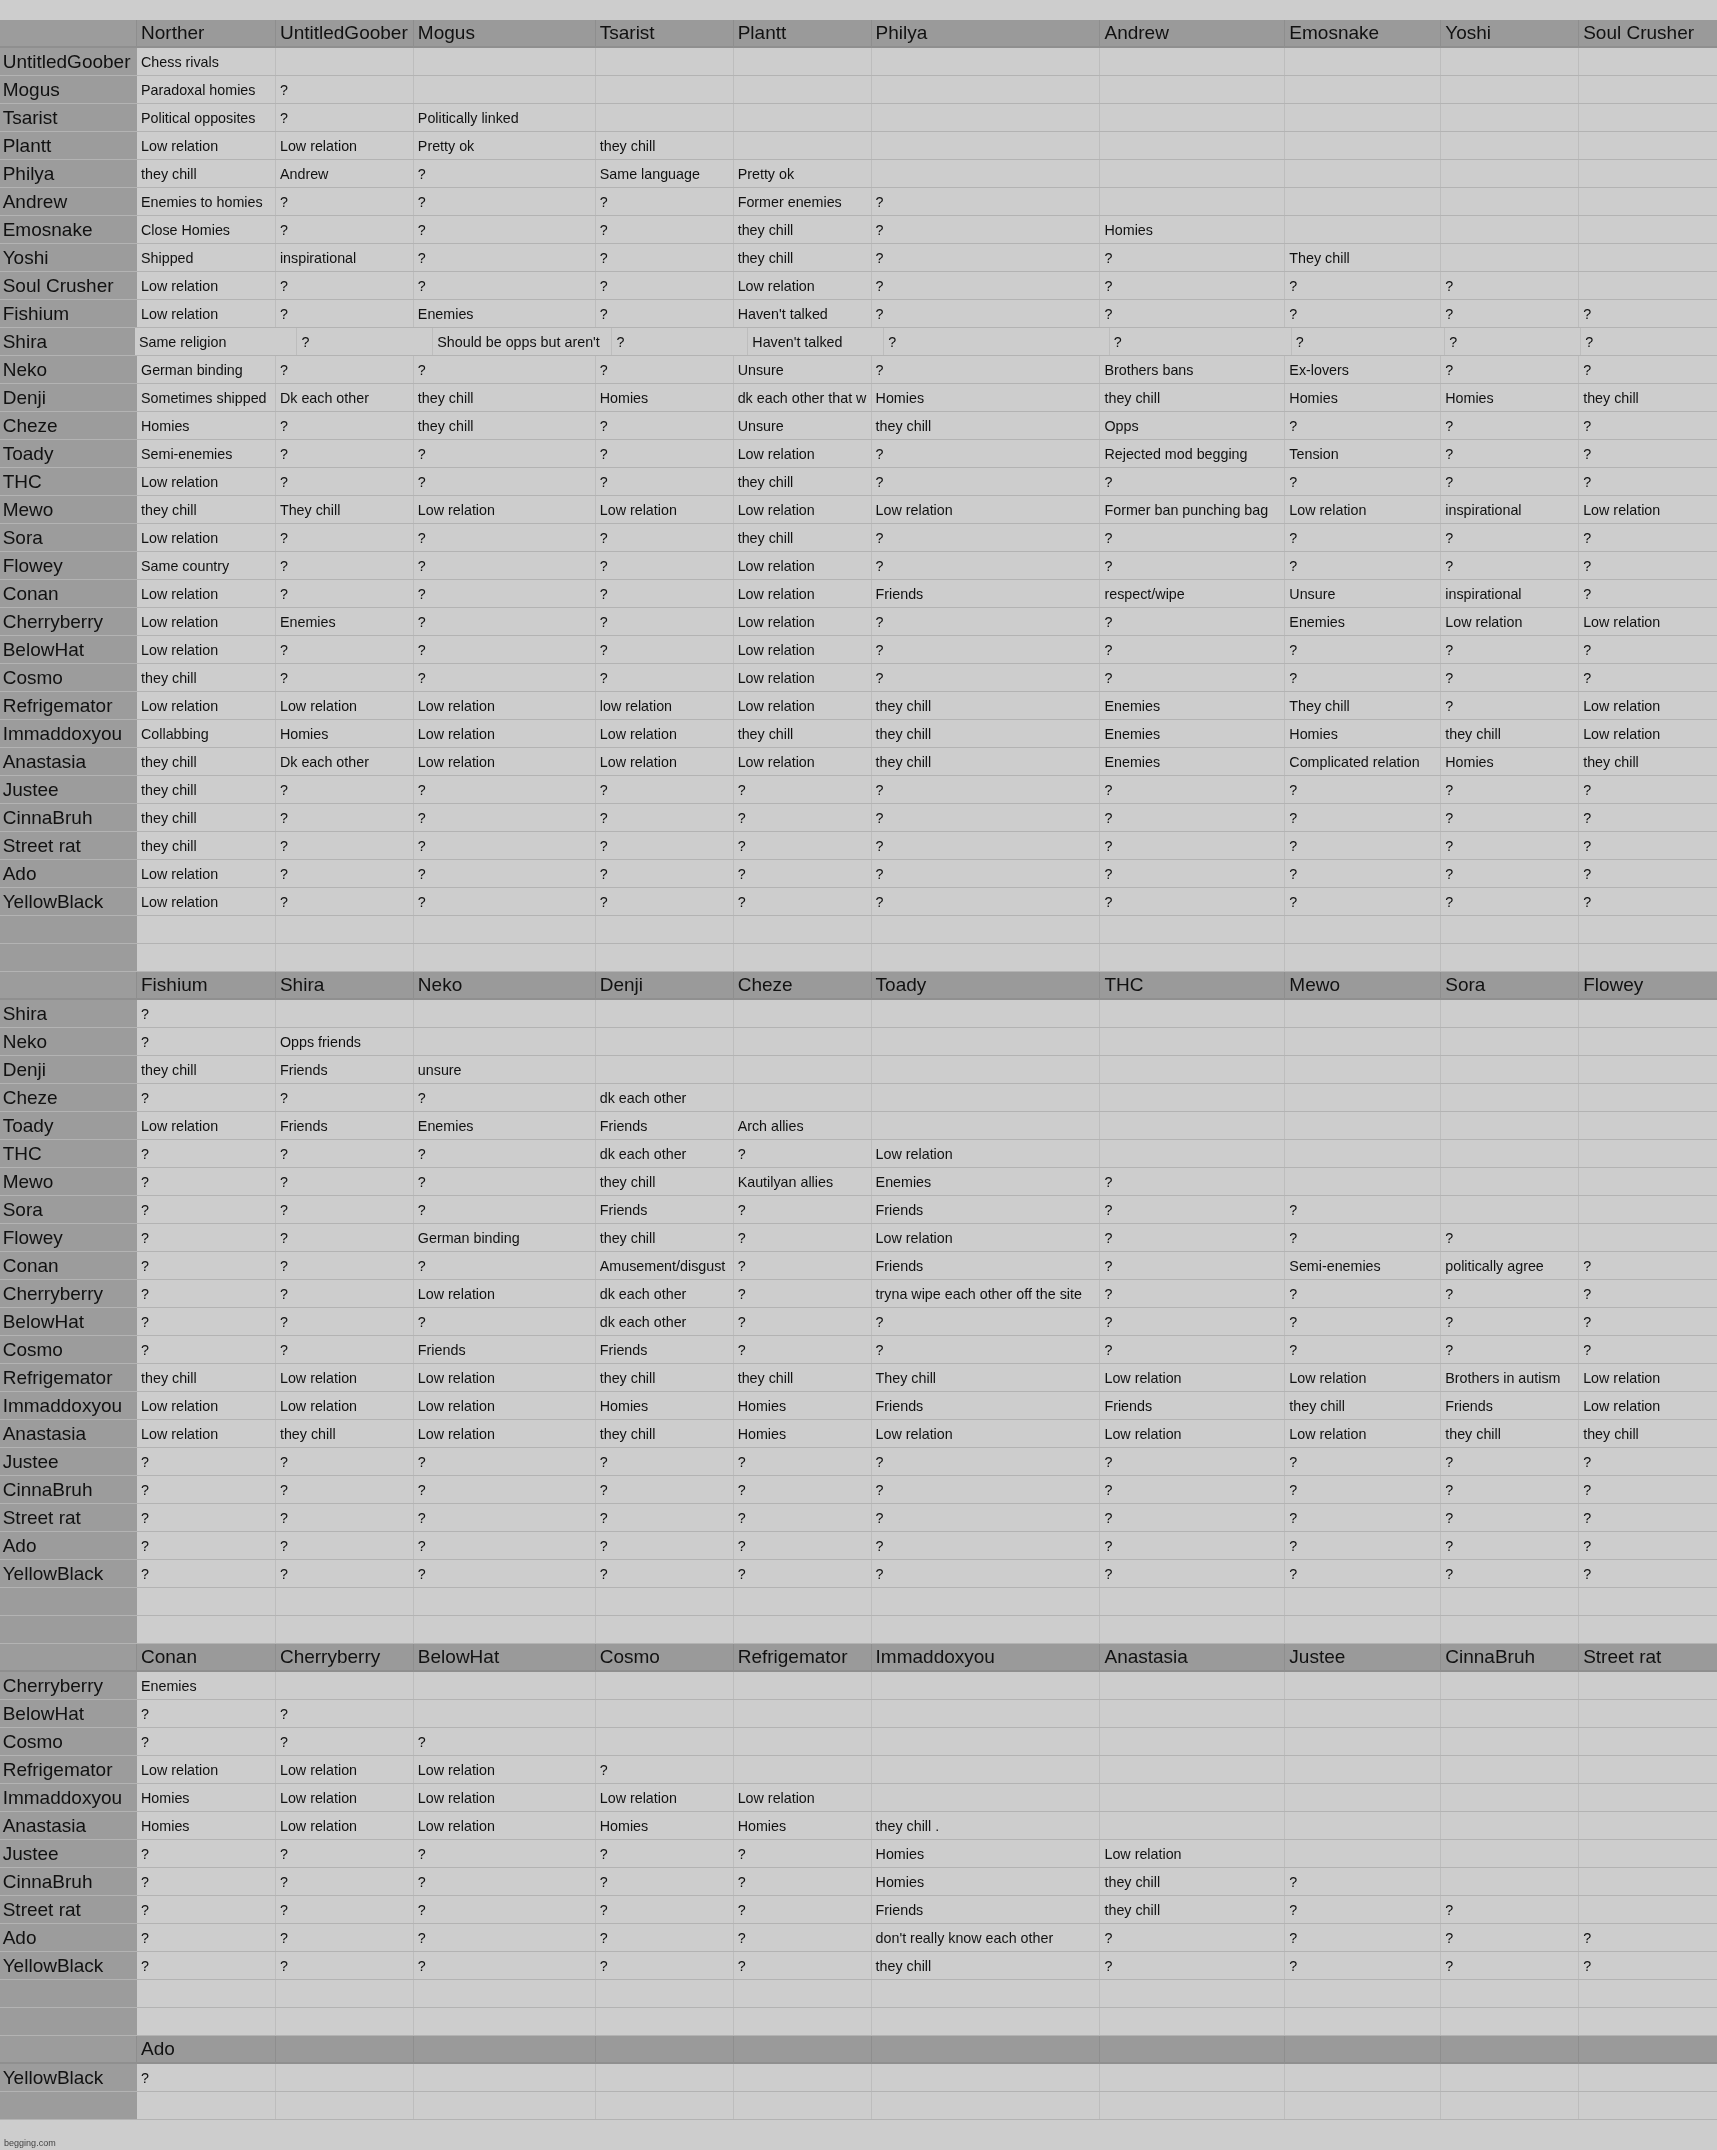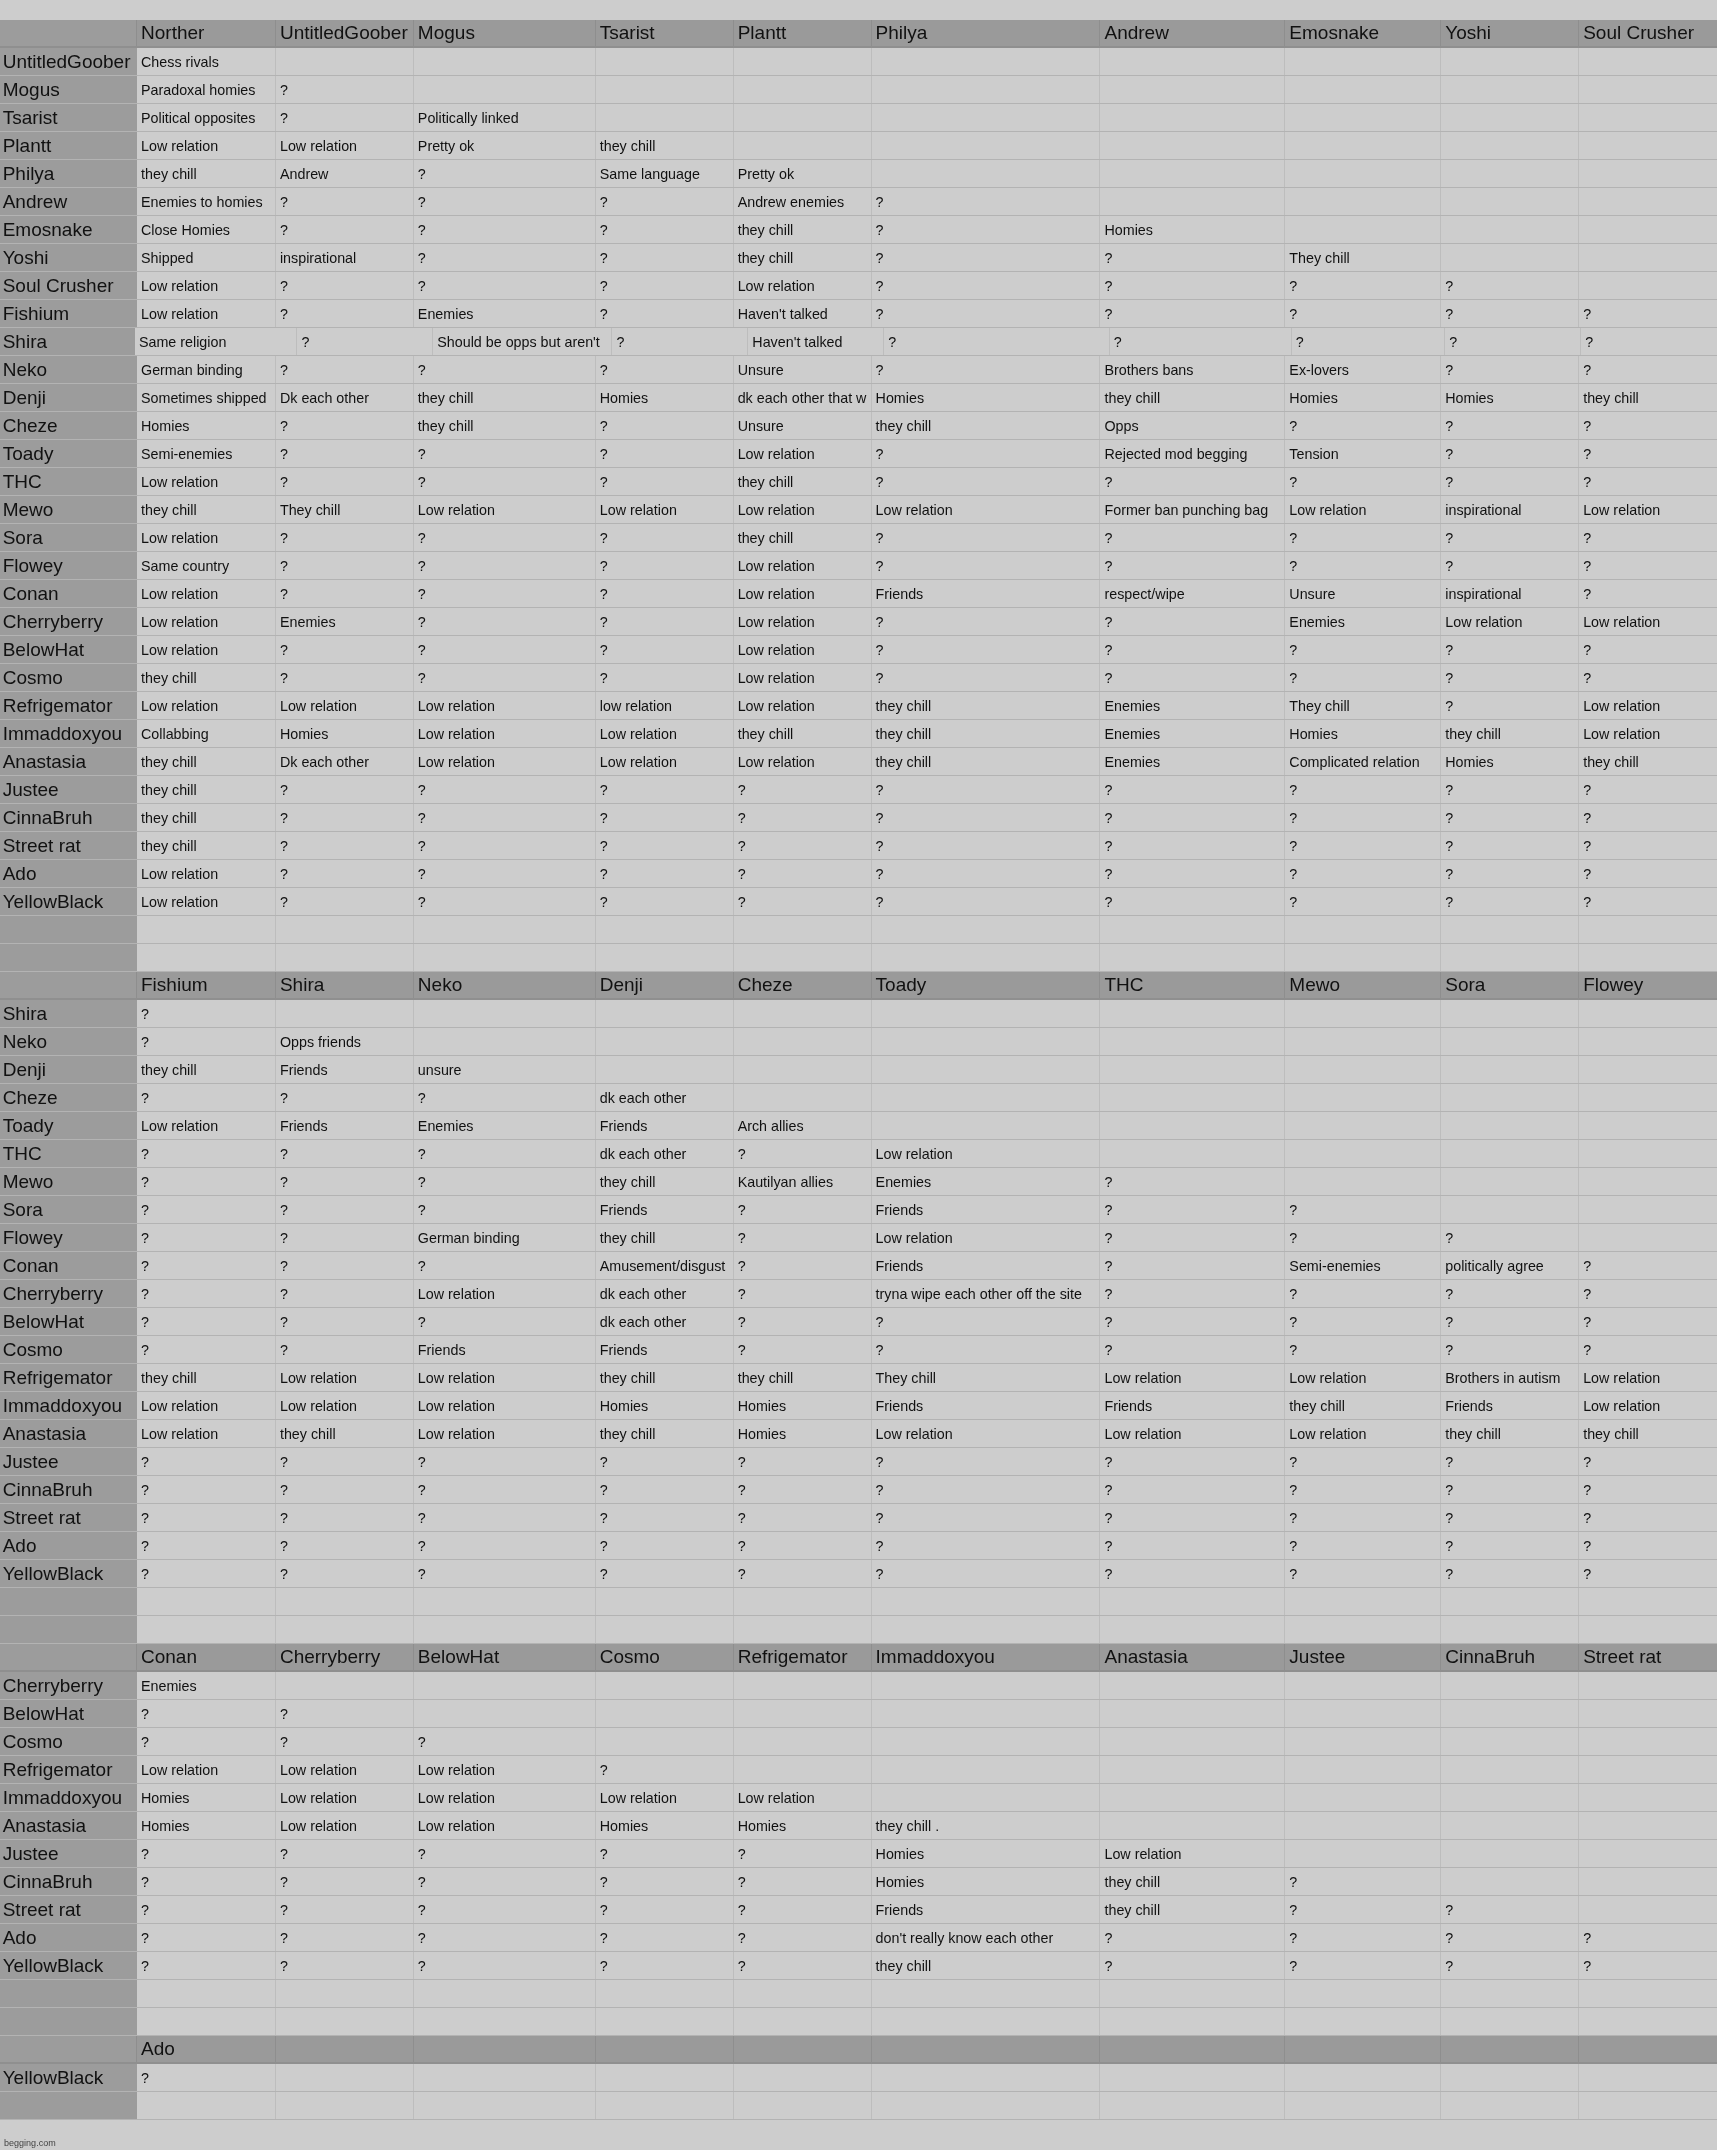--- a/index.html
+++ b/index.html
@@ -117,21 +117,21 @@
       <div class="cell data" style="width: 156px;"></div>
       <div class="cell data" style="width: 138px;"></div>
       <div class="cell data" style="width: 139px;"></div>
     </div>
     <div class="row">
       <div class="cell label" style="width: 137px;">Andrew</div>
       <div class="cell data" style="width: 139px;">Enemies to homies</div>
       <div class="cell data" style="width: 138px;">?</div>
       <div class="cell data" style="width: 182px;">?</div>
       <div class="cell data" style="width: 138px;">?</div>
-      <div class="cell data" style="width: 138px;">Andrew enemies</div>
+      <div class="cell data" style="width: 138px;">Former enemies</div>
       <div class="cell data" style="width: 229px;">?</div>
       <div class="cell data" style="width: 185px;"></div>
       <div class="cell data" style="width: 156px;"></div>
       <div class="cell data" style="width: 138px;"></div>
       <div class="cell data" style="width: 139px;"></div>
     </div>
     <div class="row">
       <div class="cell label" style="width: 137px;">Emosnake</div>
       <div class="cell data" style="width: 139px;">Close Homies</div>
       <div class="cell data" style="width: 138px;">?</div>

